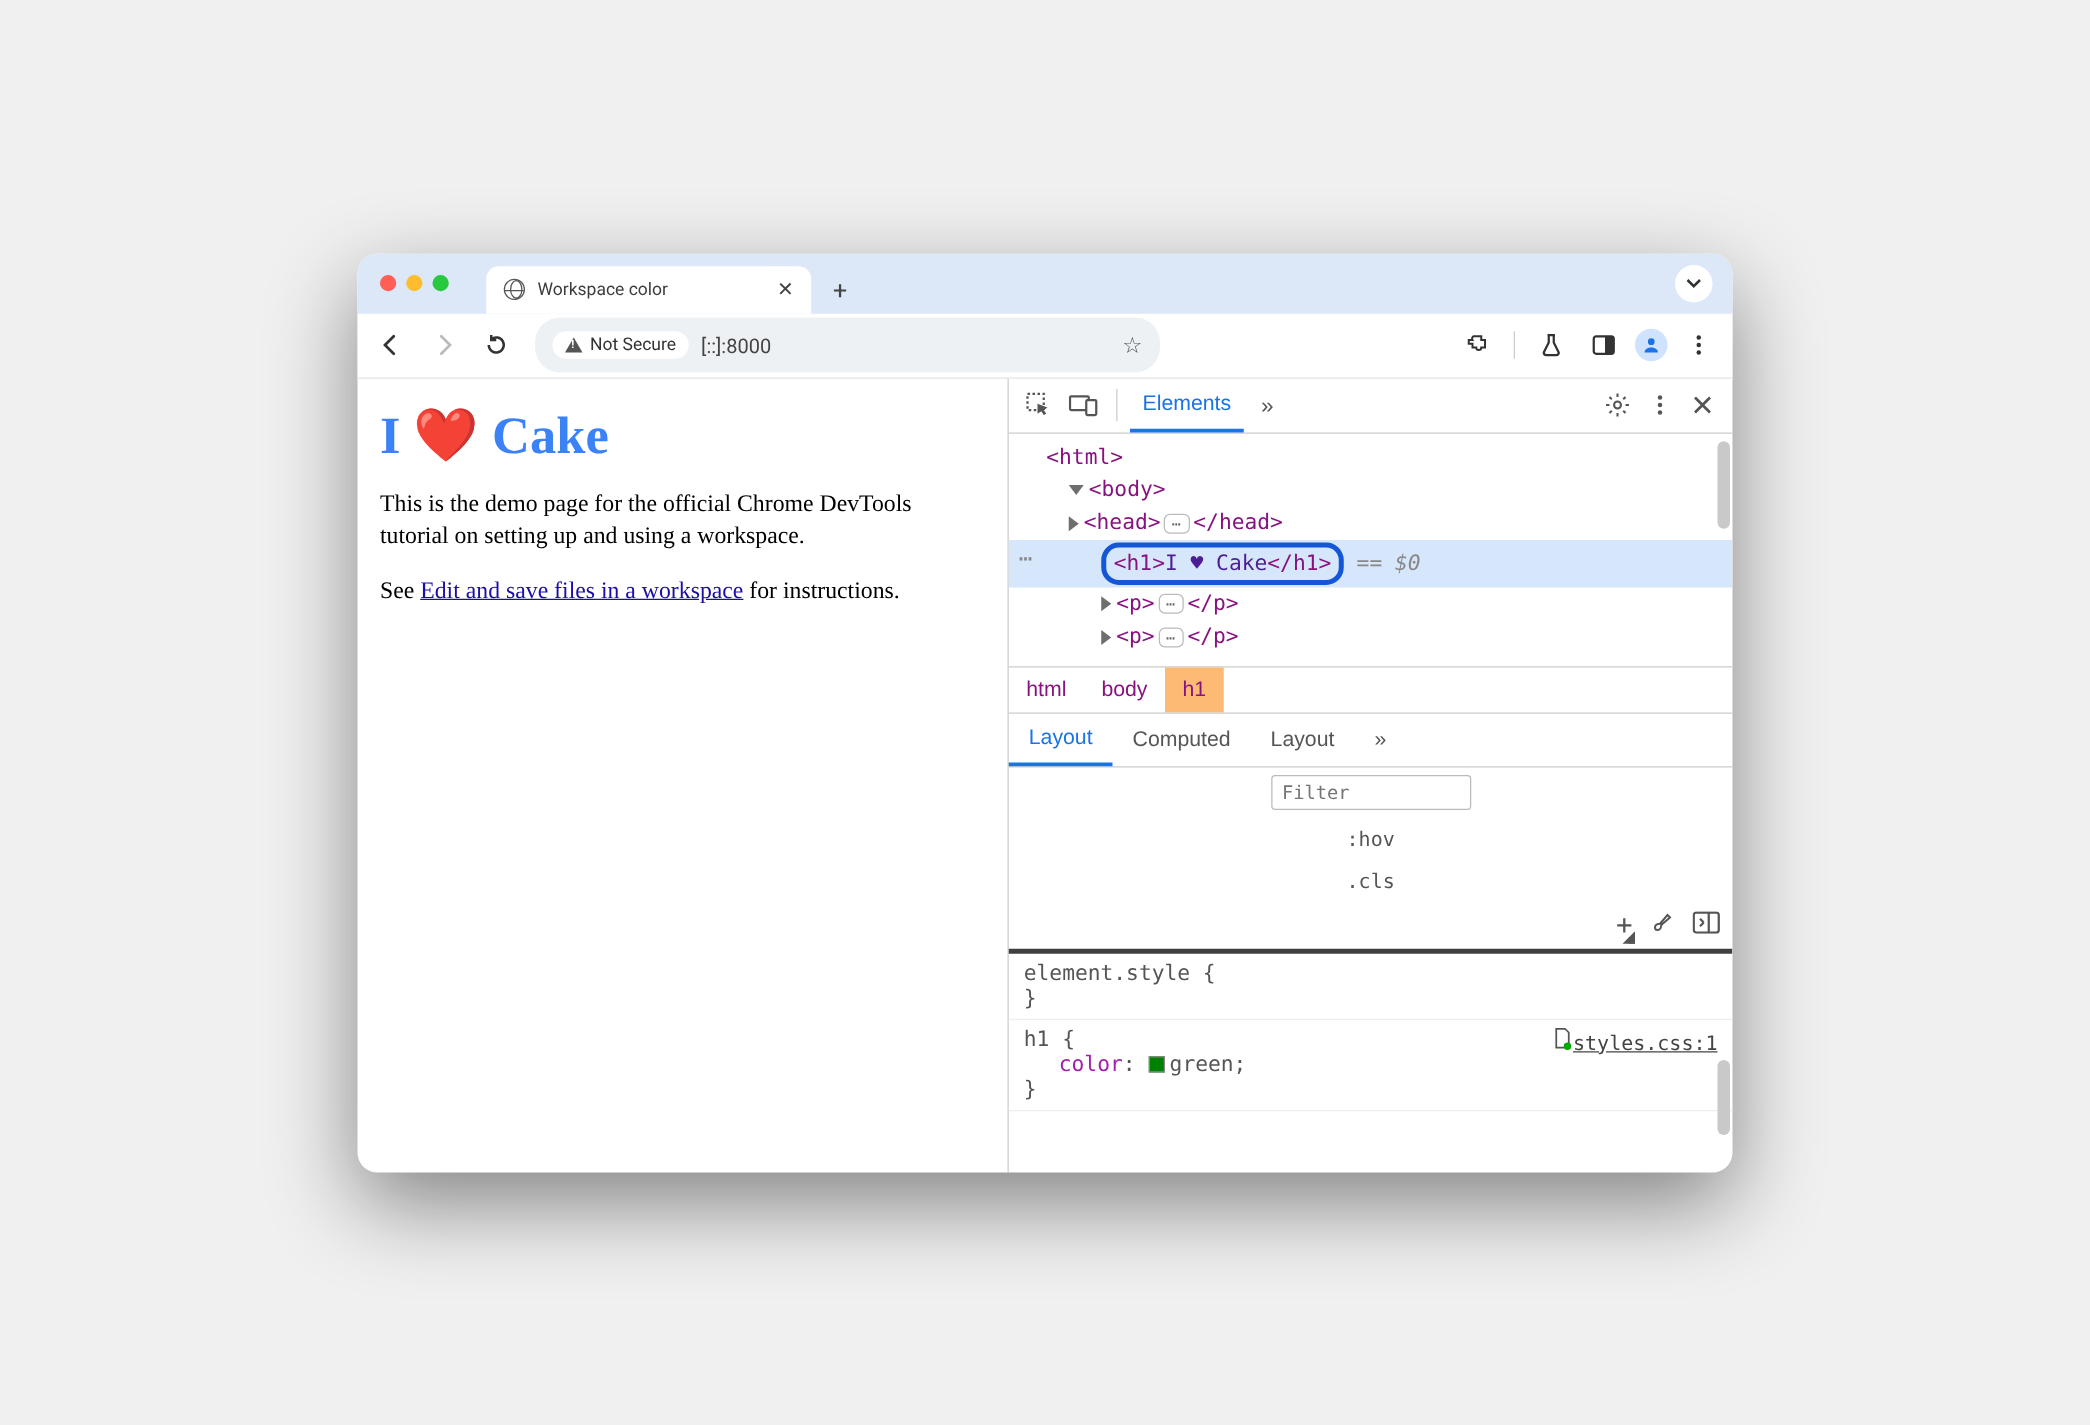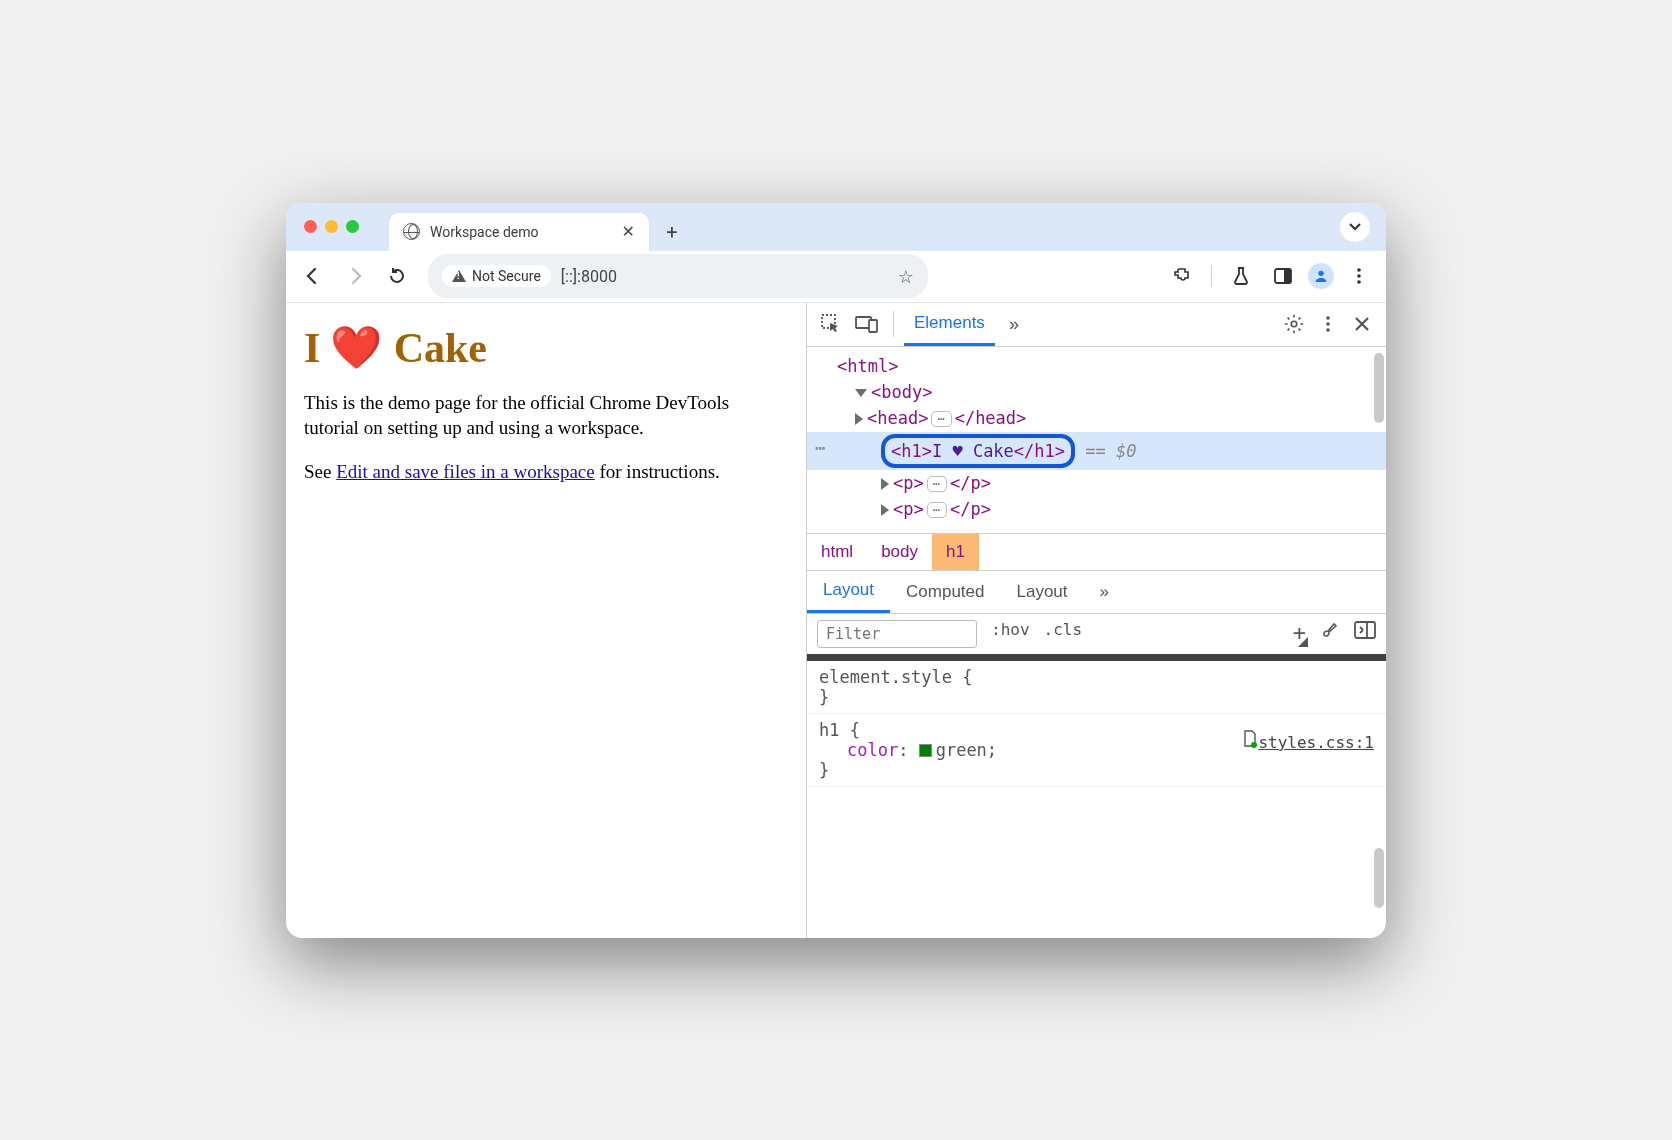--- a/index.html
+++ b/index.html
@@ -110,21 +110,21 @@
   .toolbar .spacer{flex:1;}
   .divider{width:1px;height:22px;background:#ccc;margin:0 4px;}
   .avatar{width:26px;height:26px;border-radius:50%;background:#cfe2ff;display:flex;align-items:center;justify-content:center;}
   .avatar svg{width:16px;height:16px;}
   
   .content-row{flex:1;display:flex;overflow:hidden;}
   .page{
     flex:1;padding:14px 18px;overflow:auto;font-family:"Times New Roman",serif;
   }
   .page h1{
-    color:#a16207;font-size:42px;margin:6px 0 18px 0;font-weight:bold;
+    color:#3b82f6;font-size:42px;margin:6px 0 18px 0;font-weight:bold;
   }
   .page p{font-size:19px;line-height:1.35;margin:0 0 18px 0;color:#000;}
   .page a{color:#1a0dab;text-decoration:underline;}
   
   .devtools{
     width:580px;border-left:1px solid #ccc;display:flex;flex-direction:column;
     font-family:-apple-system,BlinkMacSystemFont,sans-serif;position:relative;
   }
   .dt-tabbar{
     height:44px;display:flex;align-items:center;border-bottom:1px solid #ccc;
@@ -172,33 +172,33 @@
   }
   .crumb{padding:8px 14px;color:#881280;}
   .crumb.active{background:#fdba74;}
   .styles-tabs{
     display:flex;align-items:center;border-top:1px solid #ccc;border-bottom:1px solid #ccc;
     height:44px;font-size:17px;color:#555;
   }
   .styles-tabs .stab{padding:0 16px;height:100%;display:flex;align-items:center;}
   .styles-tabs .stab.active{color:#1a73e8;border-bottom:3px solid #1a73e8;}
   .styles-toolbar{
-    display:flex;align-items:flex-start;padding:6px 10px;border-bottom:7px solid #404040;gap:14px;
-    font-family:Menlo,Consolas,monospace;font-size:16px;color:#555;
+    display:flex;align-items:center;padding:6px 10px;border-bottom:4px solid #404040;gap:14px;
+    font-family:Menlo,Consolas,monospace;font-size:16px;color:#555;flex-direction:column;
   }
   .styles-toolbar input{
     width:160px;border:1px solid #bbb;border-radius:3px;padding:4px 8px;font-size:15px;
     font-family:inherit;color:#555;background:#fff;
   }
   .styles-toolbar .rtools{margin-left:auto;display:flex;gap:14px;align-items:center;color:#555;}
   .rule{
     padding:6px 12px;font-family:Menlo,Consolas,monospace;font-size:17px;color:#555;
     border-bottom:1px solid #eee;position:relative;
   }
-  .rule .link{position:absolute;right:12px;top:16px;color:#444;text-decoration:underline;font-size:16px;}
+  .rule .link{position:absolute;right:12px;top:6px;color:#444;text-decoration:underline;font-size:16px;}
   .rule .prop{padding-left:28px;}
   .rule .pn{color:#a21caf;}
   .sw{display:inline-block;width:13px;height:13px;background:green;vertical-align:middle;margin-right:4px;border:1px solid #888;}
   .dt-scrollbar{
     position:absolute;right:2px;top:50px;width:10px;height:70px;background:#c9c9c9;border-radius:5px;
   }
   .dt-scrollbar2{
     position:absolute;right:2px;bottom:30px;width:10px;height:60px;background:#c9c9c9;border-radius:5px;
   }
   .file-dot{display:inline-flex;align-items:center;gap:2px;}
@@ -210,21 +210,21 @@
 <div class="window">
 
   <div class="tabstrip">
     <div class="traffic-lights">
       <div class="tl red"></div>
       <div class="tl yellow"></div>
       <div class="tl green"></div>
     </div>
     <div class="tab">
       <span class="globe-icon"></span>
-      <span>Workspace demo</span>
+      <span>Workspace color</span>
       <span class="close">✕</span>
     </div>
     <div class="newtab">+</div>
     <div class="chev">
       <svg width="12" height="8" viewBox="0 0 12 8">
           <path d="M1 1l5 5 5-5" stroke="#333" stroke-width="2" fill="none"></path>
         </svg>
     </div>
   </div>
 

